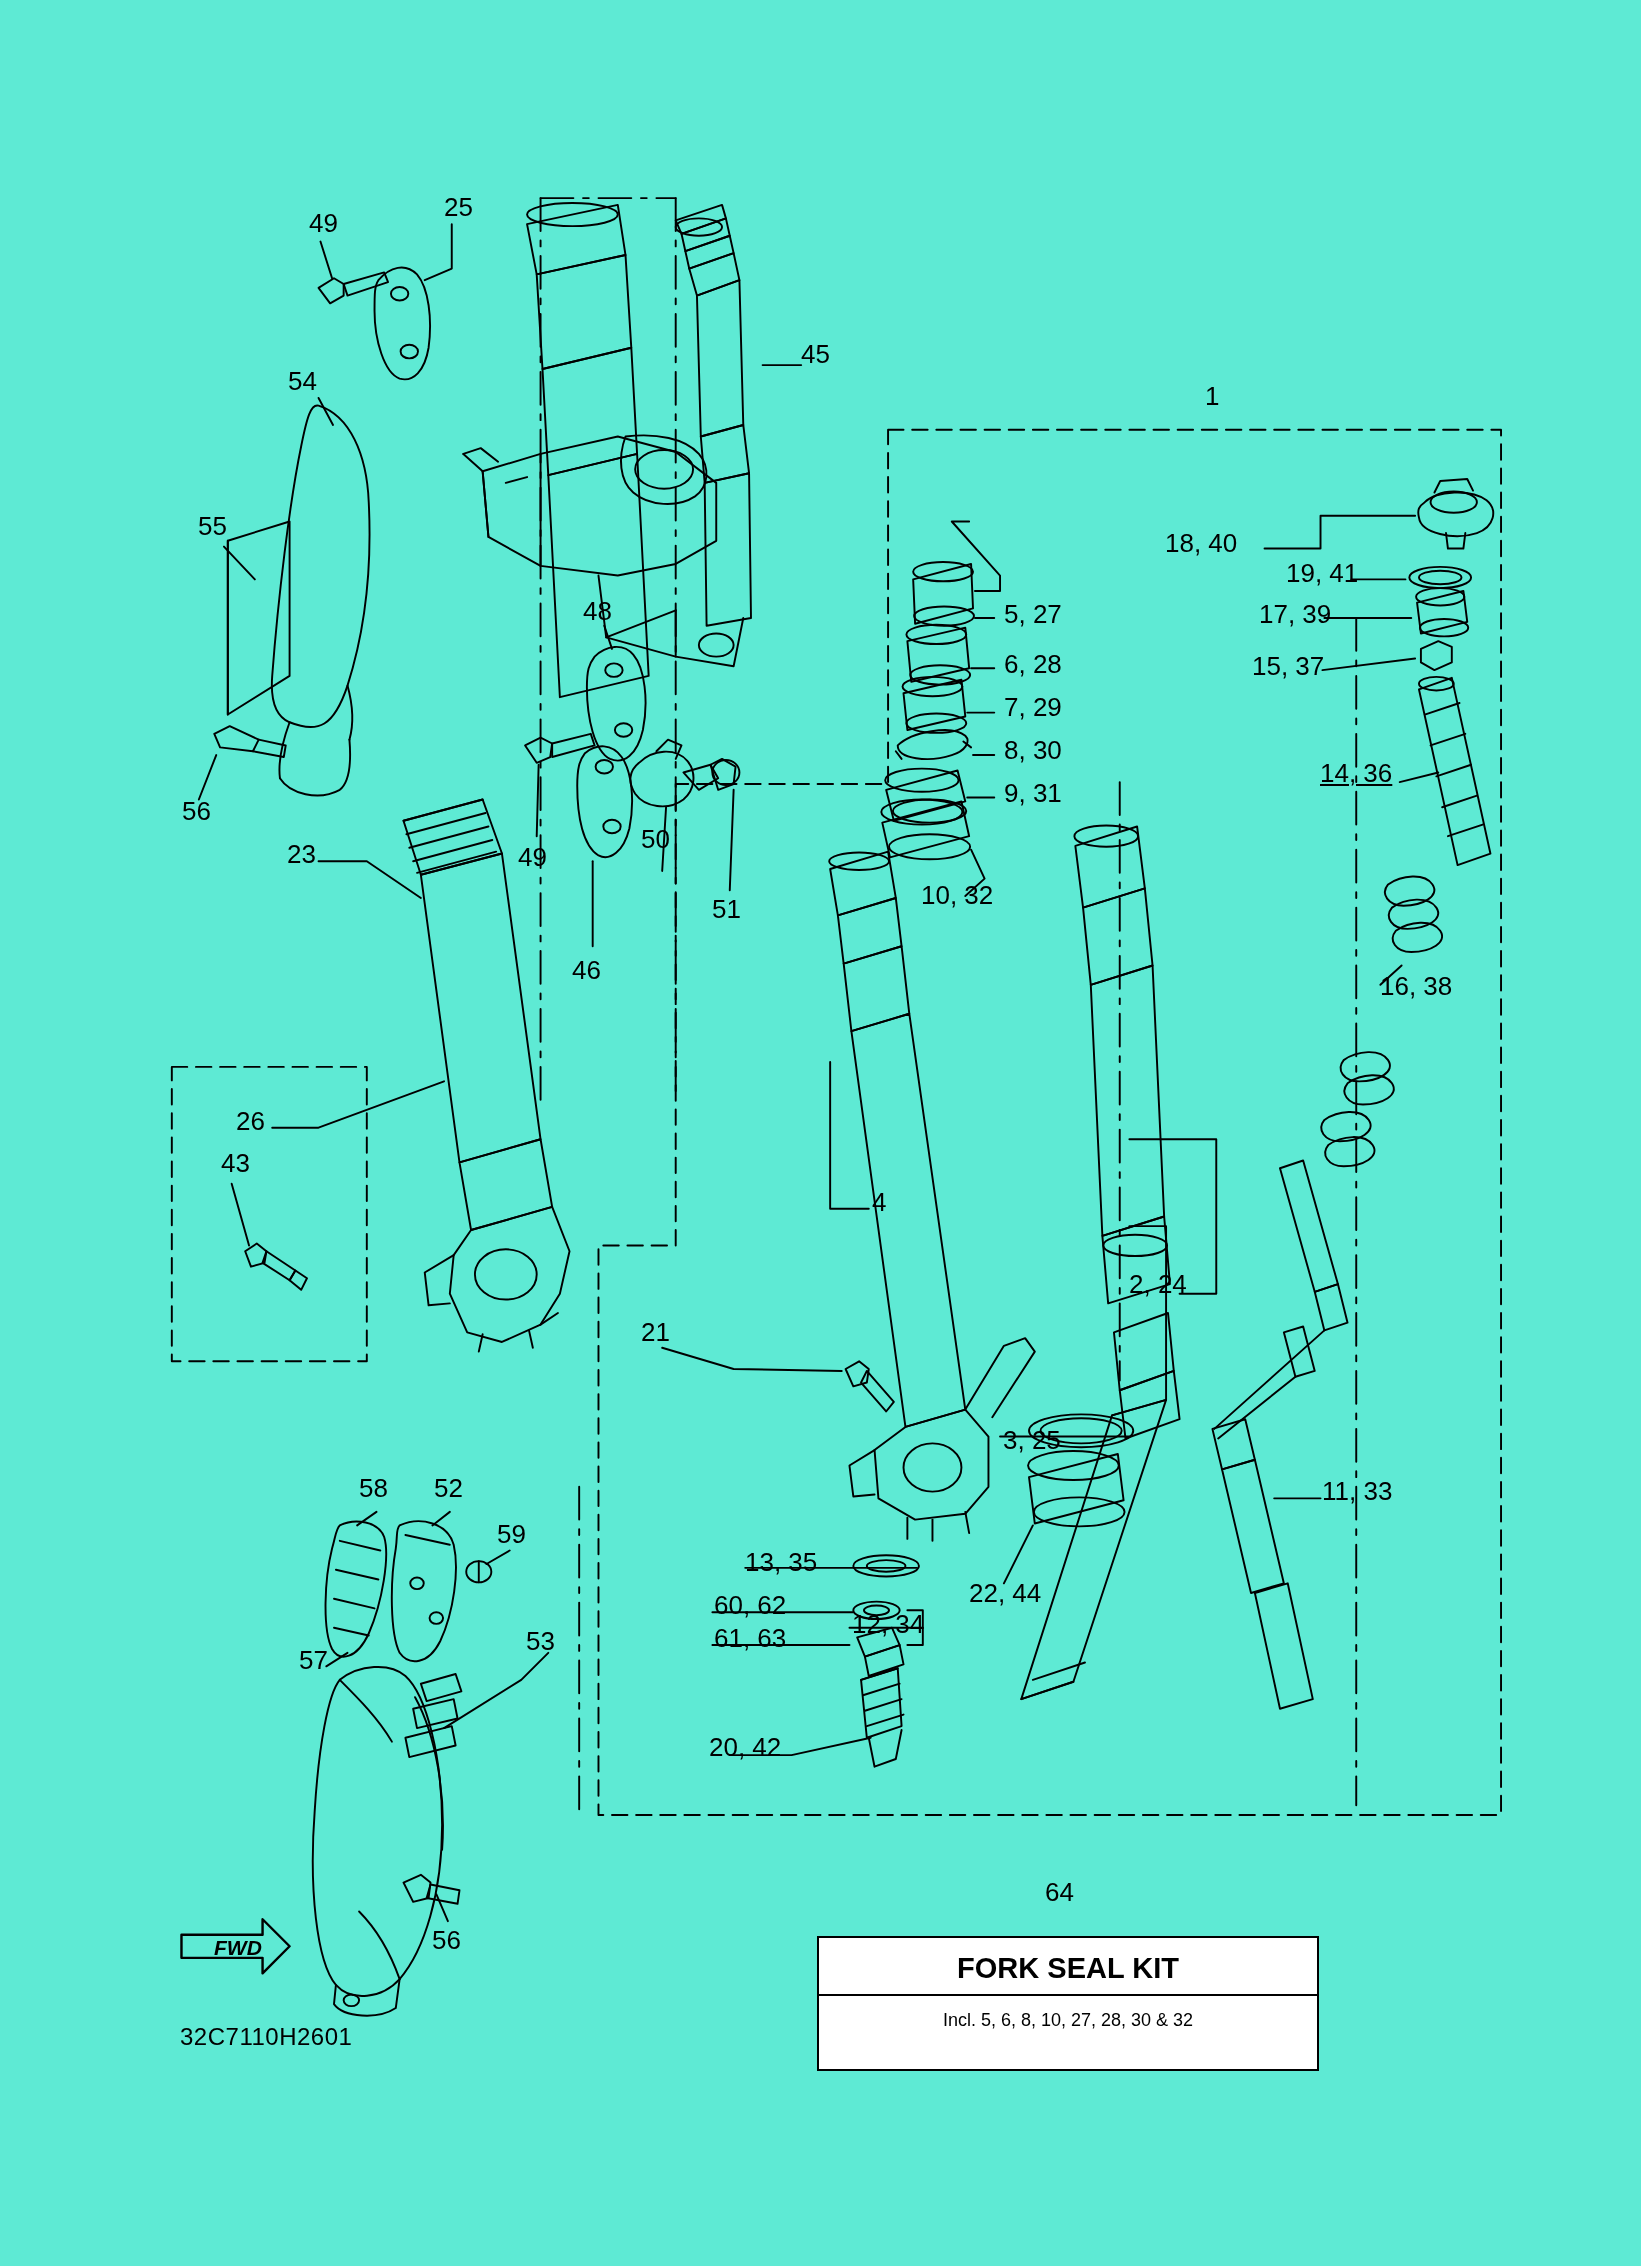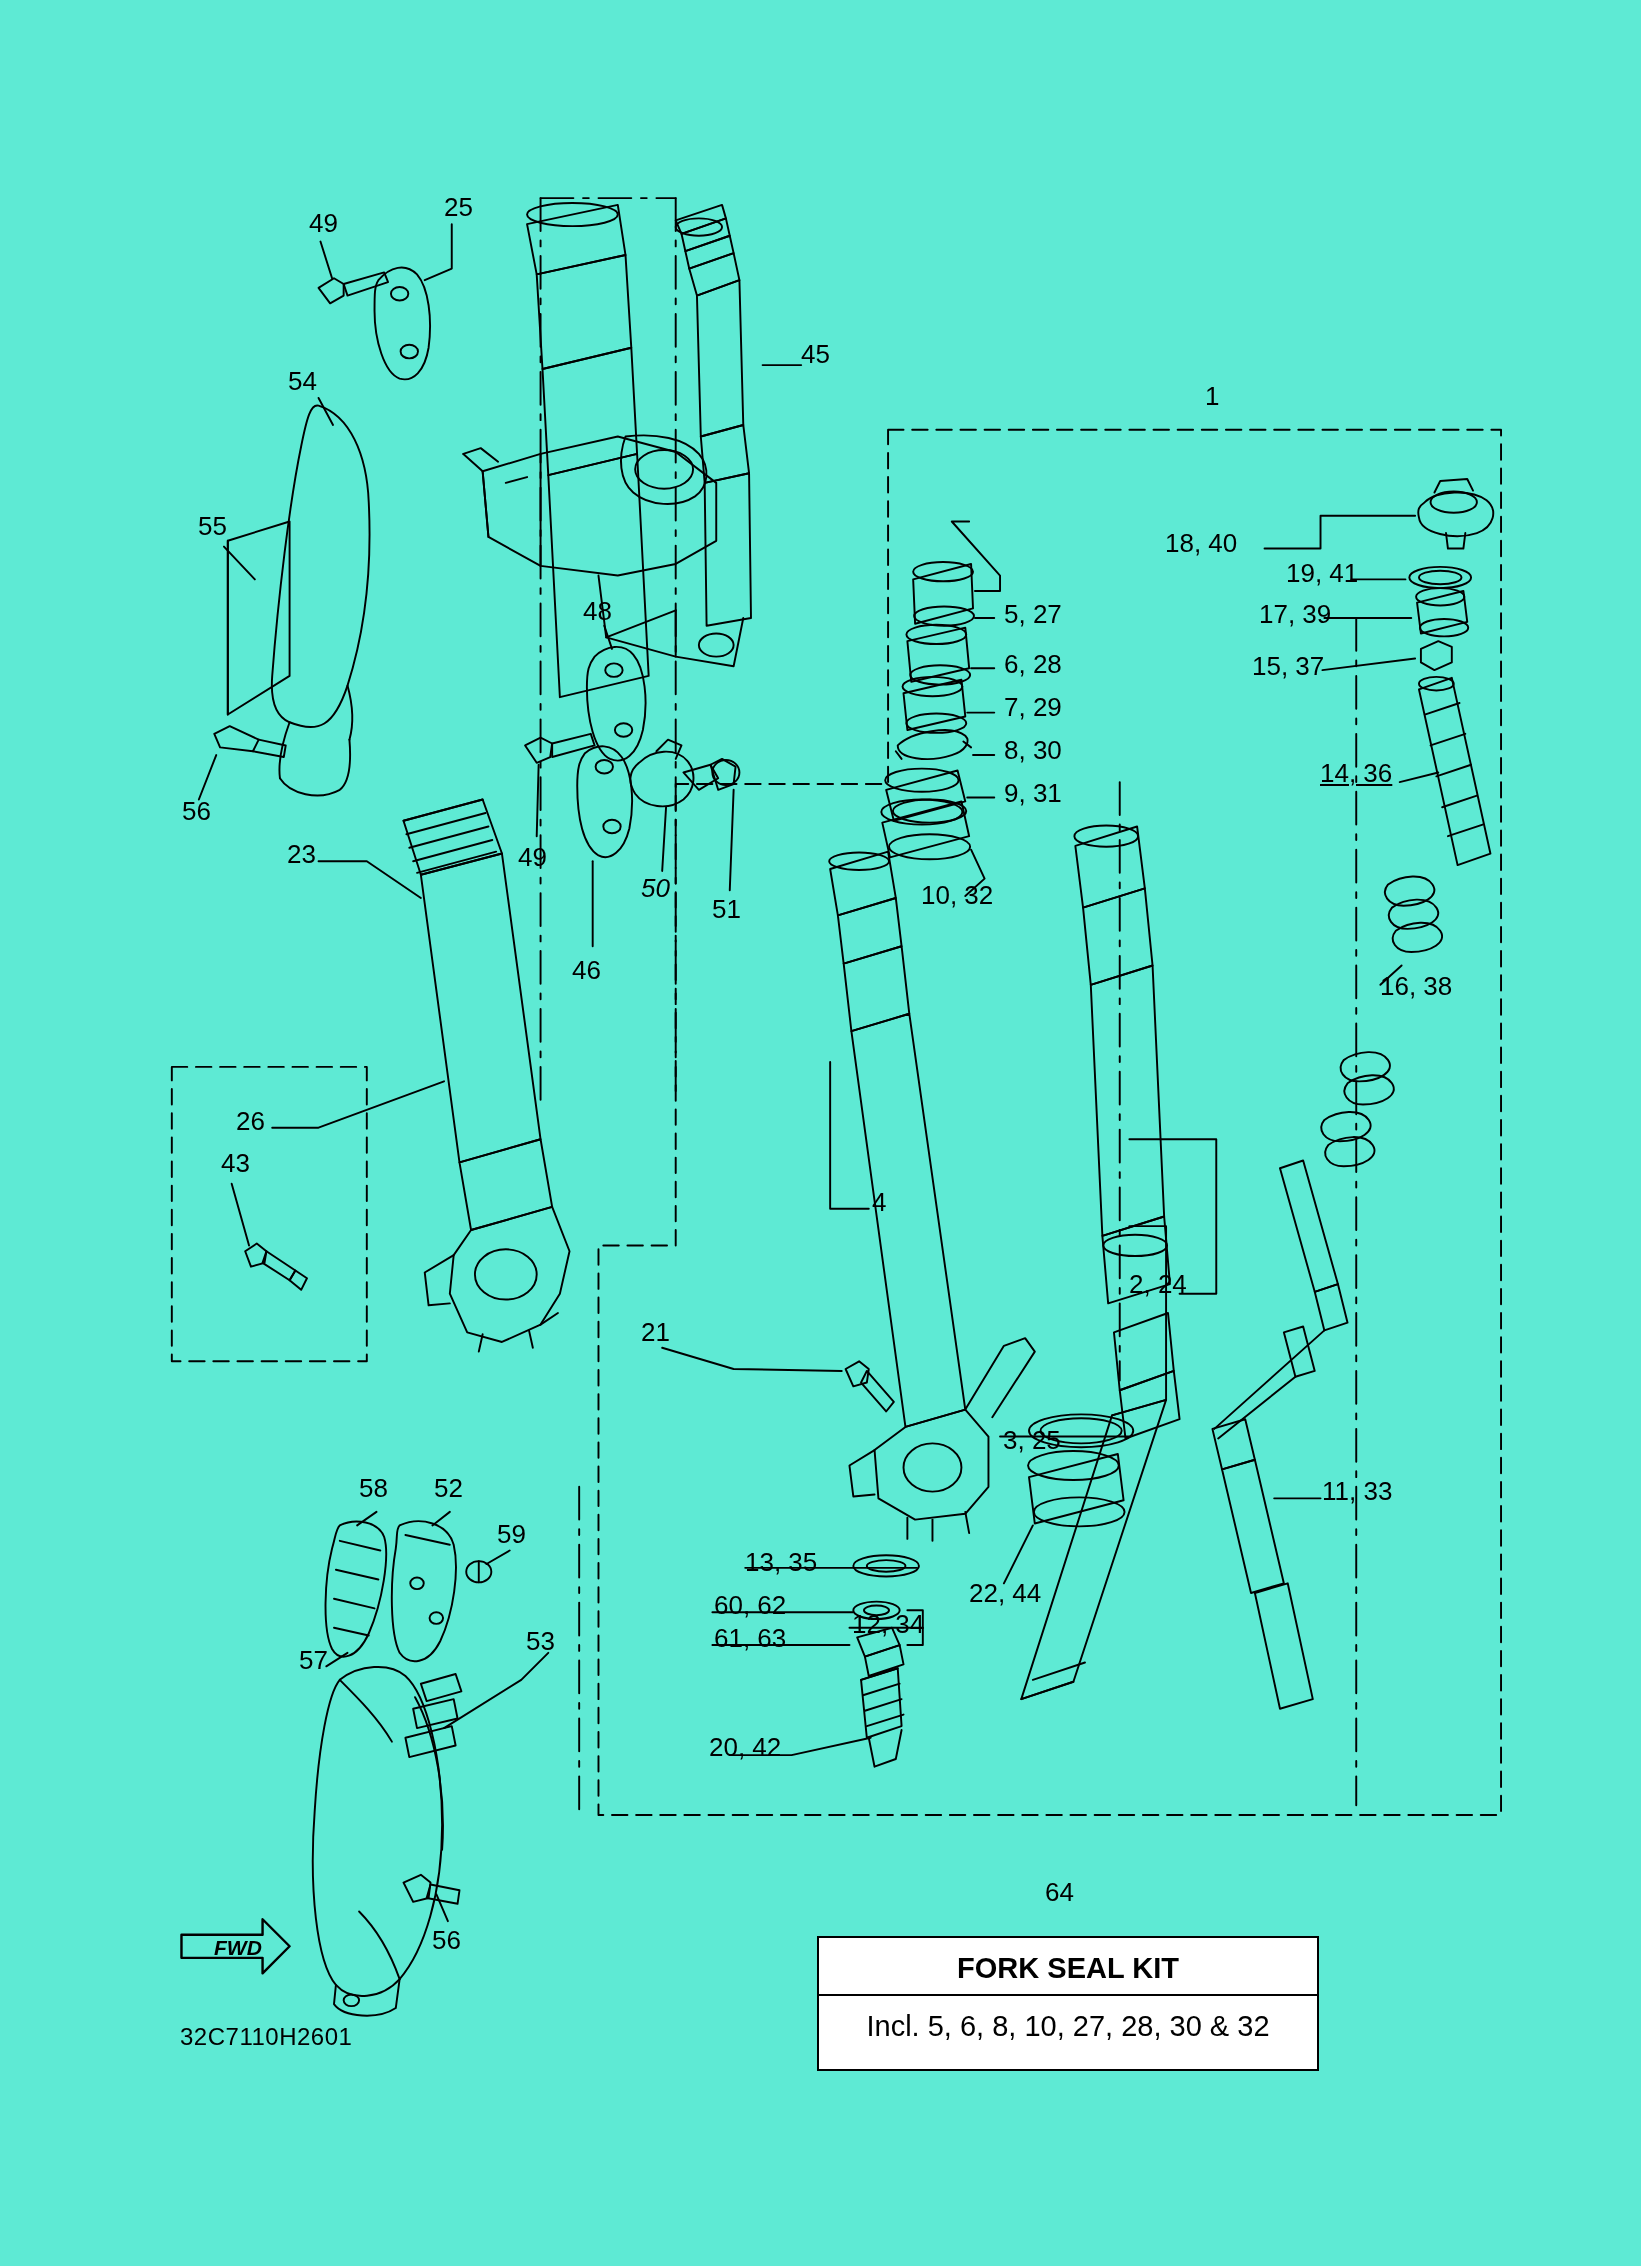--- a/index.html
+++ b/index.html
@@ -38,21 +38,21 @@
   }
   .kitbox .kit-title {
     text-align: center;
     font-size: 29px;
     font-weight: bold;
     padding: 13.5px 0 9.7px 0;
     border-bottom: 2.9px solid #000;
   }
   .kitbox .kit-sub {
     text-align: center;
-    font-size: 29px;
+    font-size: 18px;
     padding: 13.5px 0 0 0;
   }
   .partno {
     position: absolute;
     font-size: 24px;
     letter-spacing: 0.5px;
   }
   .fwd-label {
     position: absolute;
     font-size: 21px;
@@ -457,21 +457,21 @@
   <div class="callout" style="left:1259px; top:601px;">17, 39</div>
   <div class="callout" style="left:1004px; top:651px;">6, 28</div>
   <div class="callout" style="left:1252px; top:653px;">15, 37</div>
   <div class="callout" style="left:1004px; top:694px;">7, 29</div>
   <div class="callout" style="left:1004px; top:737px;">8, 30</div>
   <div class="callout" style="left:1320px; top:760px;text-decoration:underline;">14, 36</div>
   <div class="callout" style="left:1004px; top:780px;">9, 31</div>
   <div class="callout" style="left:182px; top:798px;">56</div>
   <div class="callout" style="left:287px; top:841px;">23</div>
   <div class="callout" style="left:518px; top:844px;">49</div>
-  <div class="callout" style="left:641px; top:875px;font-style:italic;">50</div>
+  <div class="callout" style="left:641px; top:826px;">50</div>
   <div class="callout" style="left:712px; top:896px;">51</div>
   <div class="callout" style="left:921px; top:882px;">10, 32</div>
   <div class="callout" style="left:572px; top:957px;">46</div>
   <div class="callout" style="left:1380px; top:973px;">16, 38</div>
   <div class="callout" style="left:236px; top:1108px;">26</div>
   <div class="callout" style="left:221px; top:1150px;">43</div>
   <div class="callout" style="left:872px; top:1189px;">4</div>
   <div class="callout" style="left:1129px; top:1271px;">2, 24</div>
   <div class="callout" style="left:641px; top:1319px;">21</div>
   <div class="callout" style="left:1003px; top:1427px;">3, 25</div>

